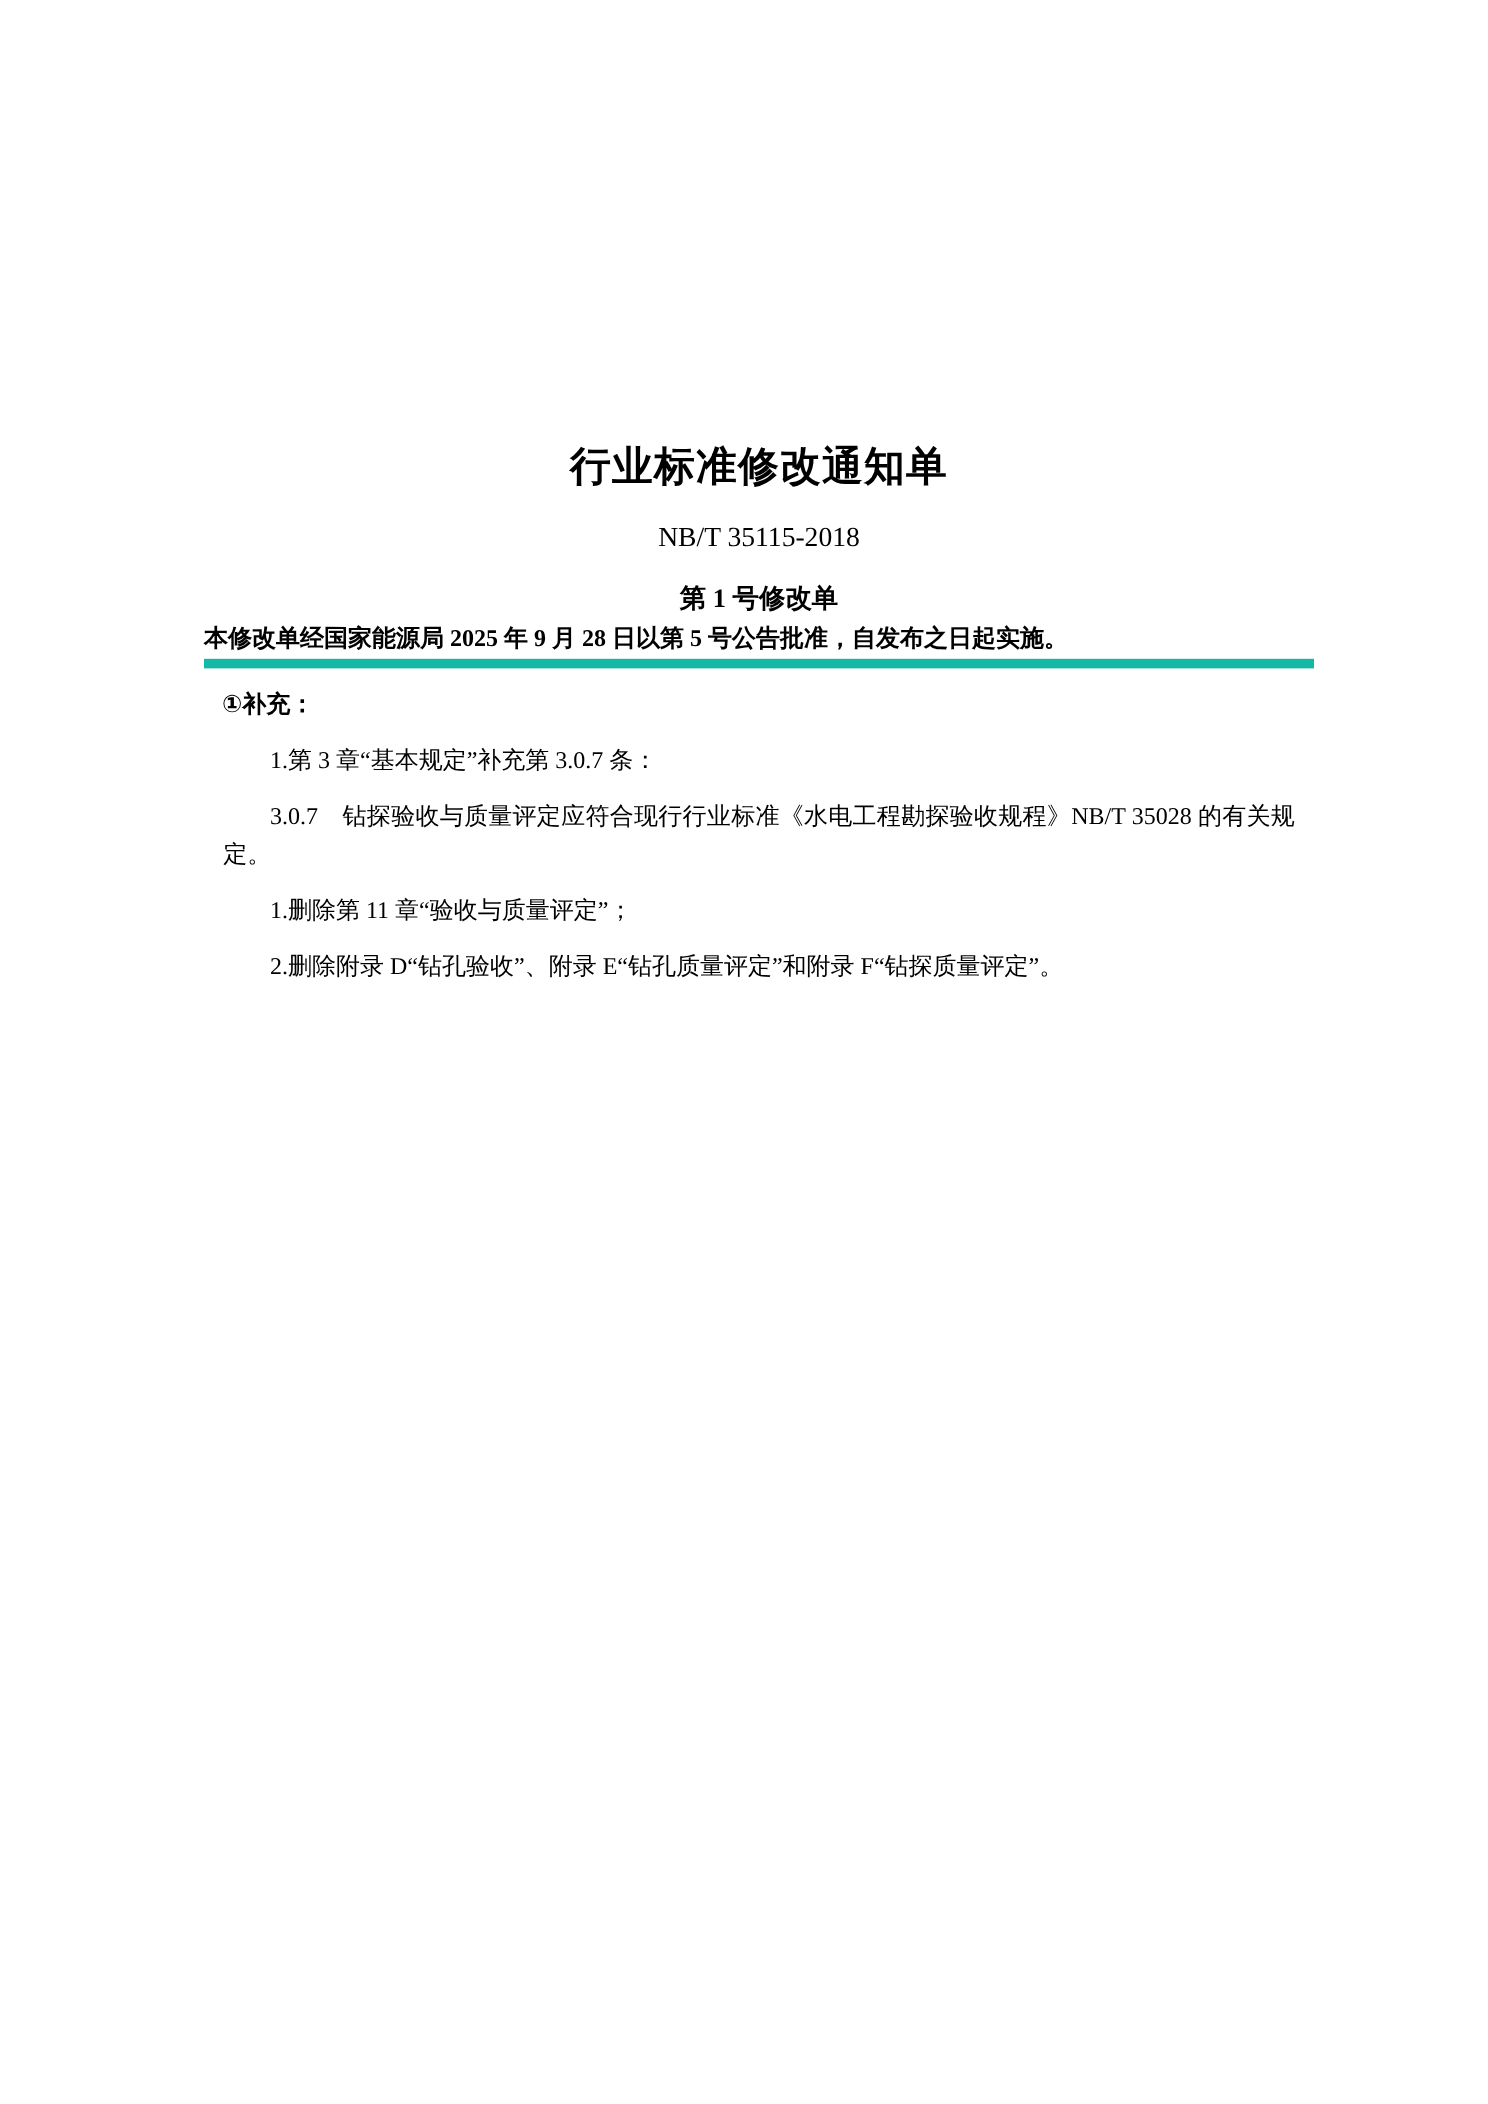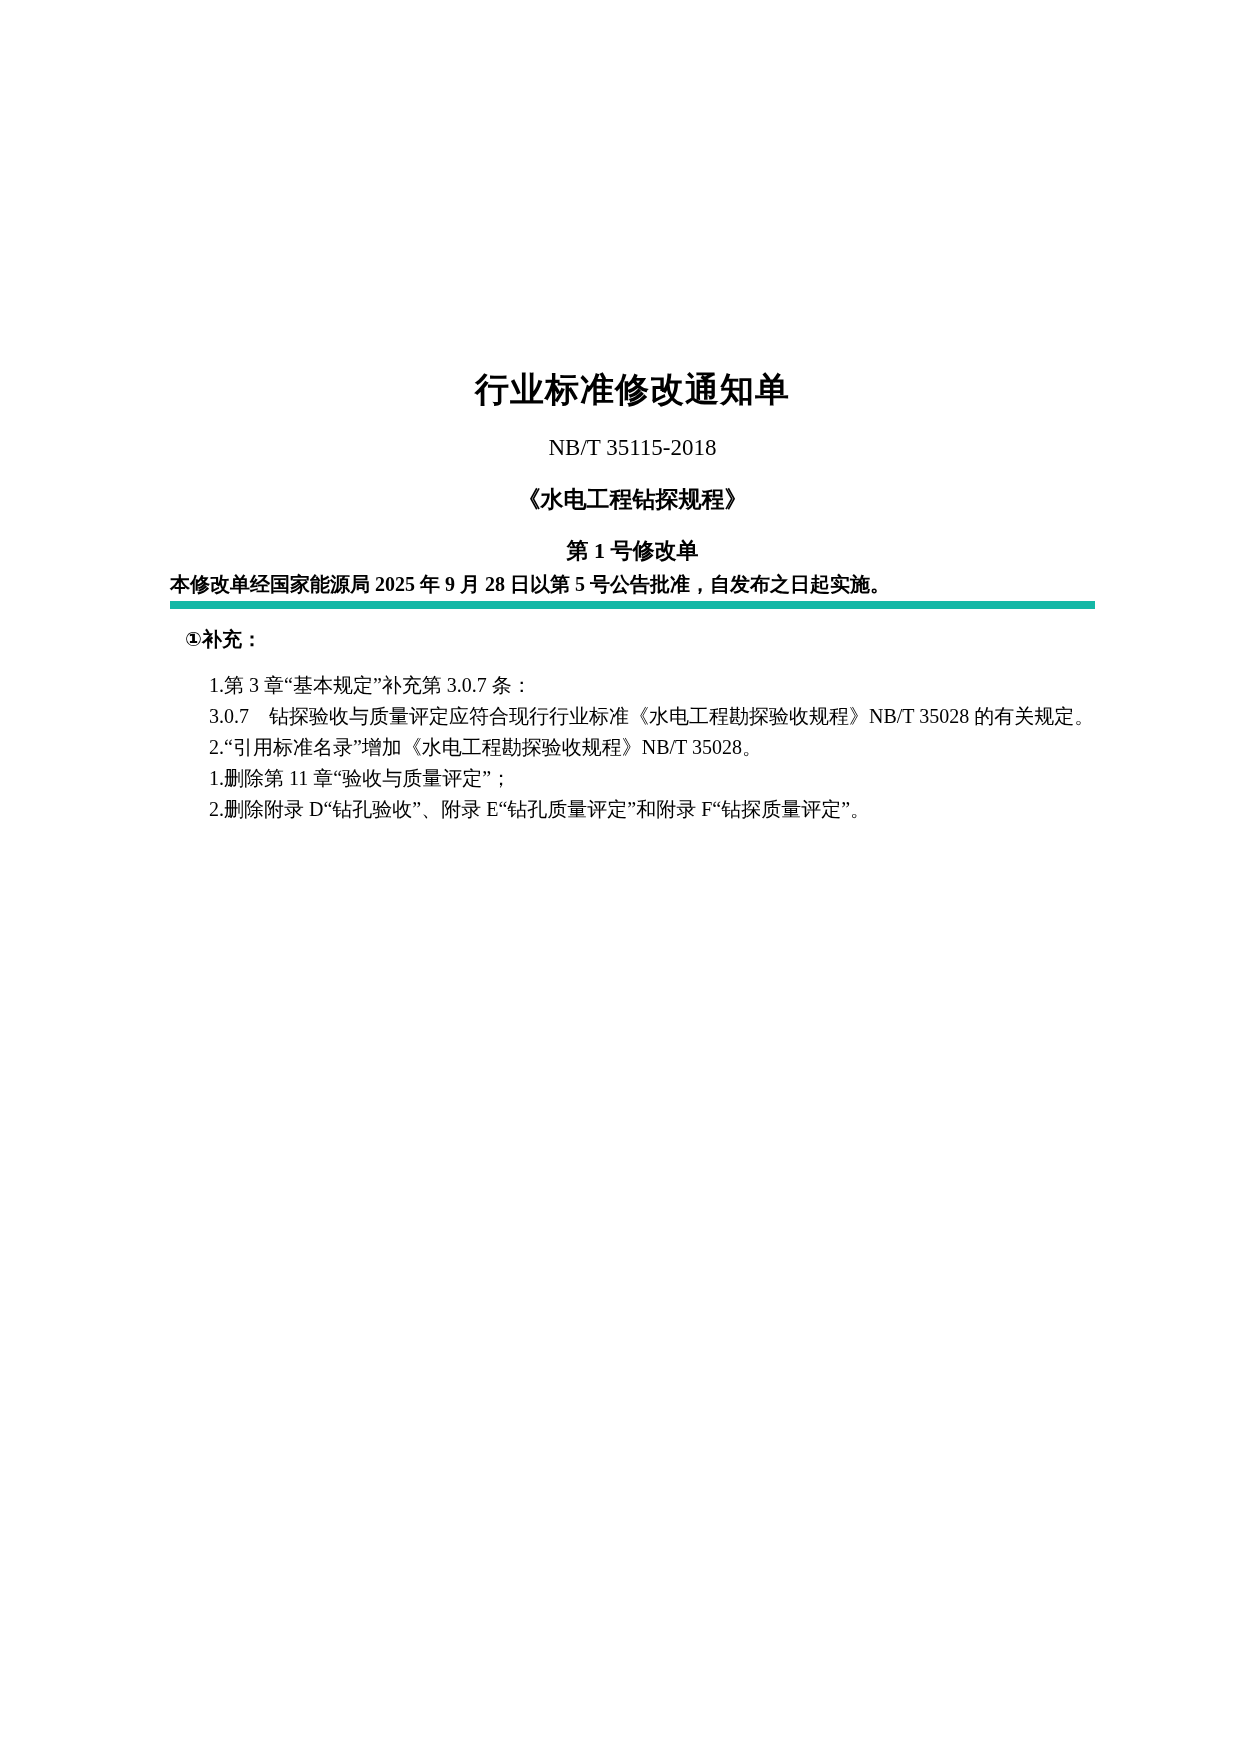--- a/index.html
+++ b/index.html
@@ -64,21 +64,21 @@
     margin: 0;
   }
   .sec-heading {
     margin: 15px;
     font-size: 20px;
     font-weight: 700;
     line-height: 31px;
     font-family: "Liberation Sans", "DejaVu Sans", sans-serif;
   }
   .body-para {
-    margin: 0;
+    margin: 16px;
     font-size: 20px;
     font-weight: 400;
     line-height: 31px;
     text-indent: 39px;
     text-align: justify;
   }
   .page-number {
     position: absolute;
     left: 170px;
     top: 1592px;
@@ -91,31 +91,29 @@
 </head>
 <body>
 
 <div class="page">
   <div class="content">
 
     <h1 class="doc-title">行业标准修改通知单</h1>
 
     <p class="std-code">NB/T 35115-2018</p>
 
-    <p class="std-name">《水电工程钻探规程》</p>
 
     <p class="amend-no">第 1 号修改单</p>
 
     <p class="approval">本修改单经国家能源局 2025 年 9 月 28 日以第 5 号公告批准，自发布之日起实施。</p>
 
     <div class="section">
       <p class="sec-heading">①补充：</p>
       <p class="body-para">1.第 3 章“基本规定”补充第 3.0.7 条：</p>
       <p class="body-para">3.0.7　钻探验收与质量评定应符合现行行业标准《水电工程勘探验收规程》NB/T 35028 的有关规定。</p>
-      <p class="body-para">2.“引用标准名录”增加《水电工程勘探验收规程》NB/T 35028。</p>
     </div>
 
     <div class="section">
       <p class="body-para">1.删除第 11 章“验收与质量评定”；</p>
       <p class="body-para">2.删除附录 D“钻孔验收”、附录 E“钻孔质量评定”和附录 F“钻探质量评定”。</p>
     </div>
 
   </div>
 
   <div class="page-number">3</div>

